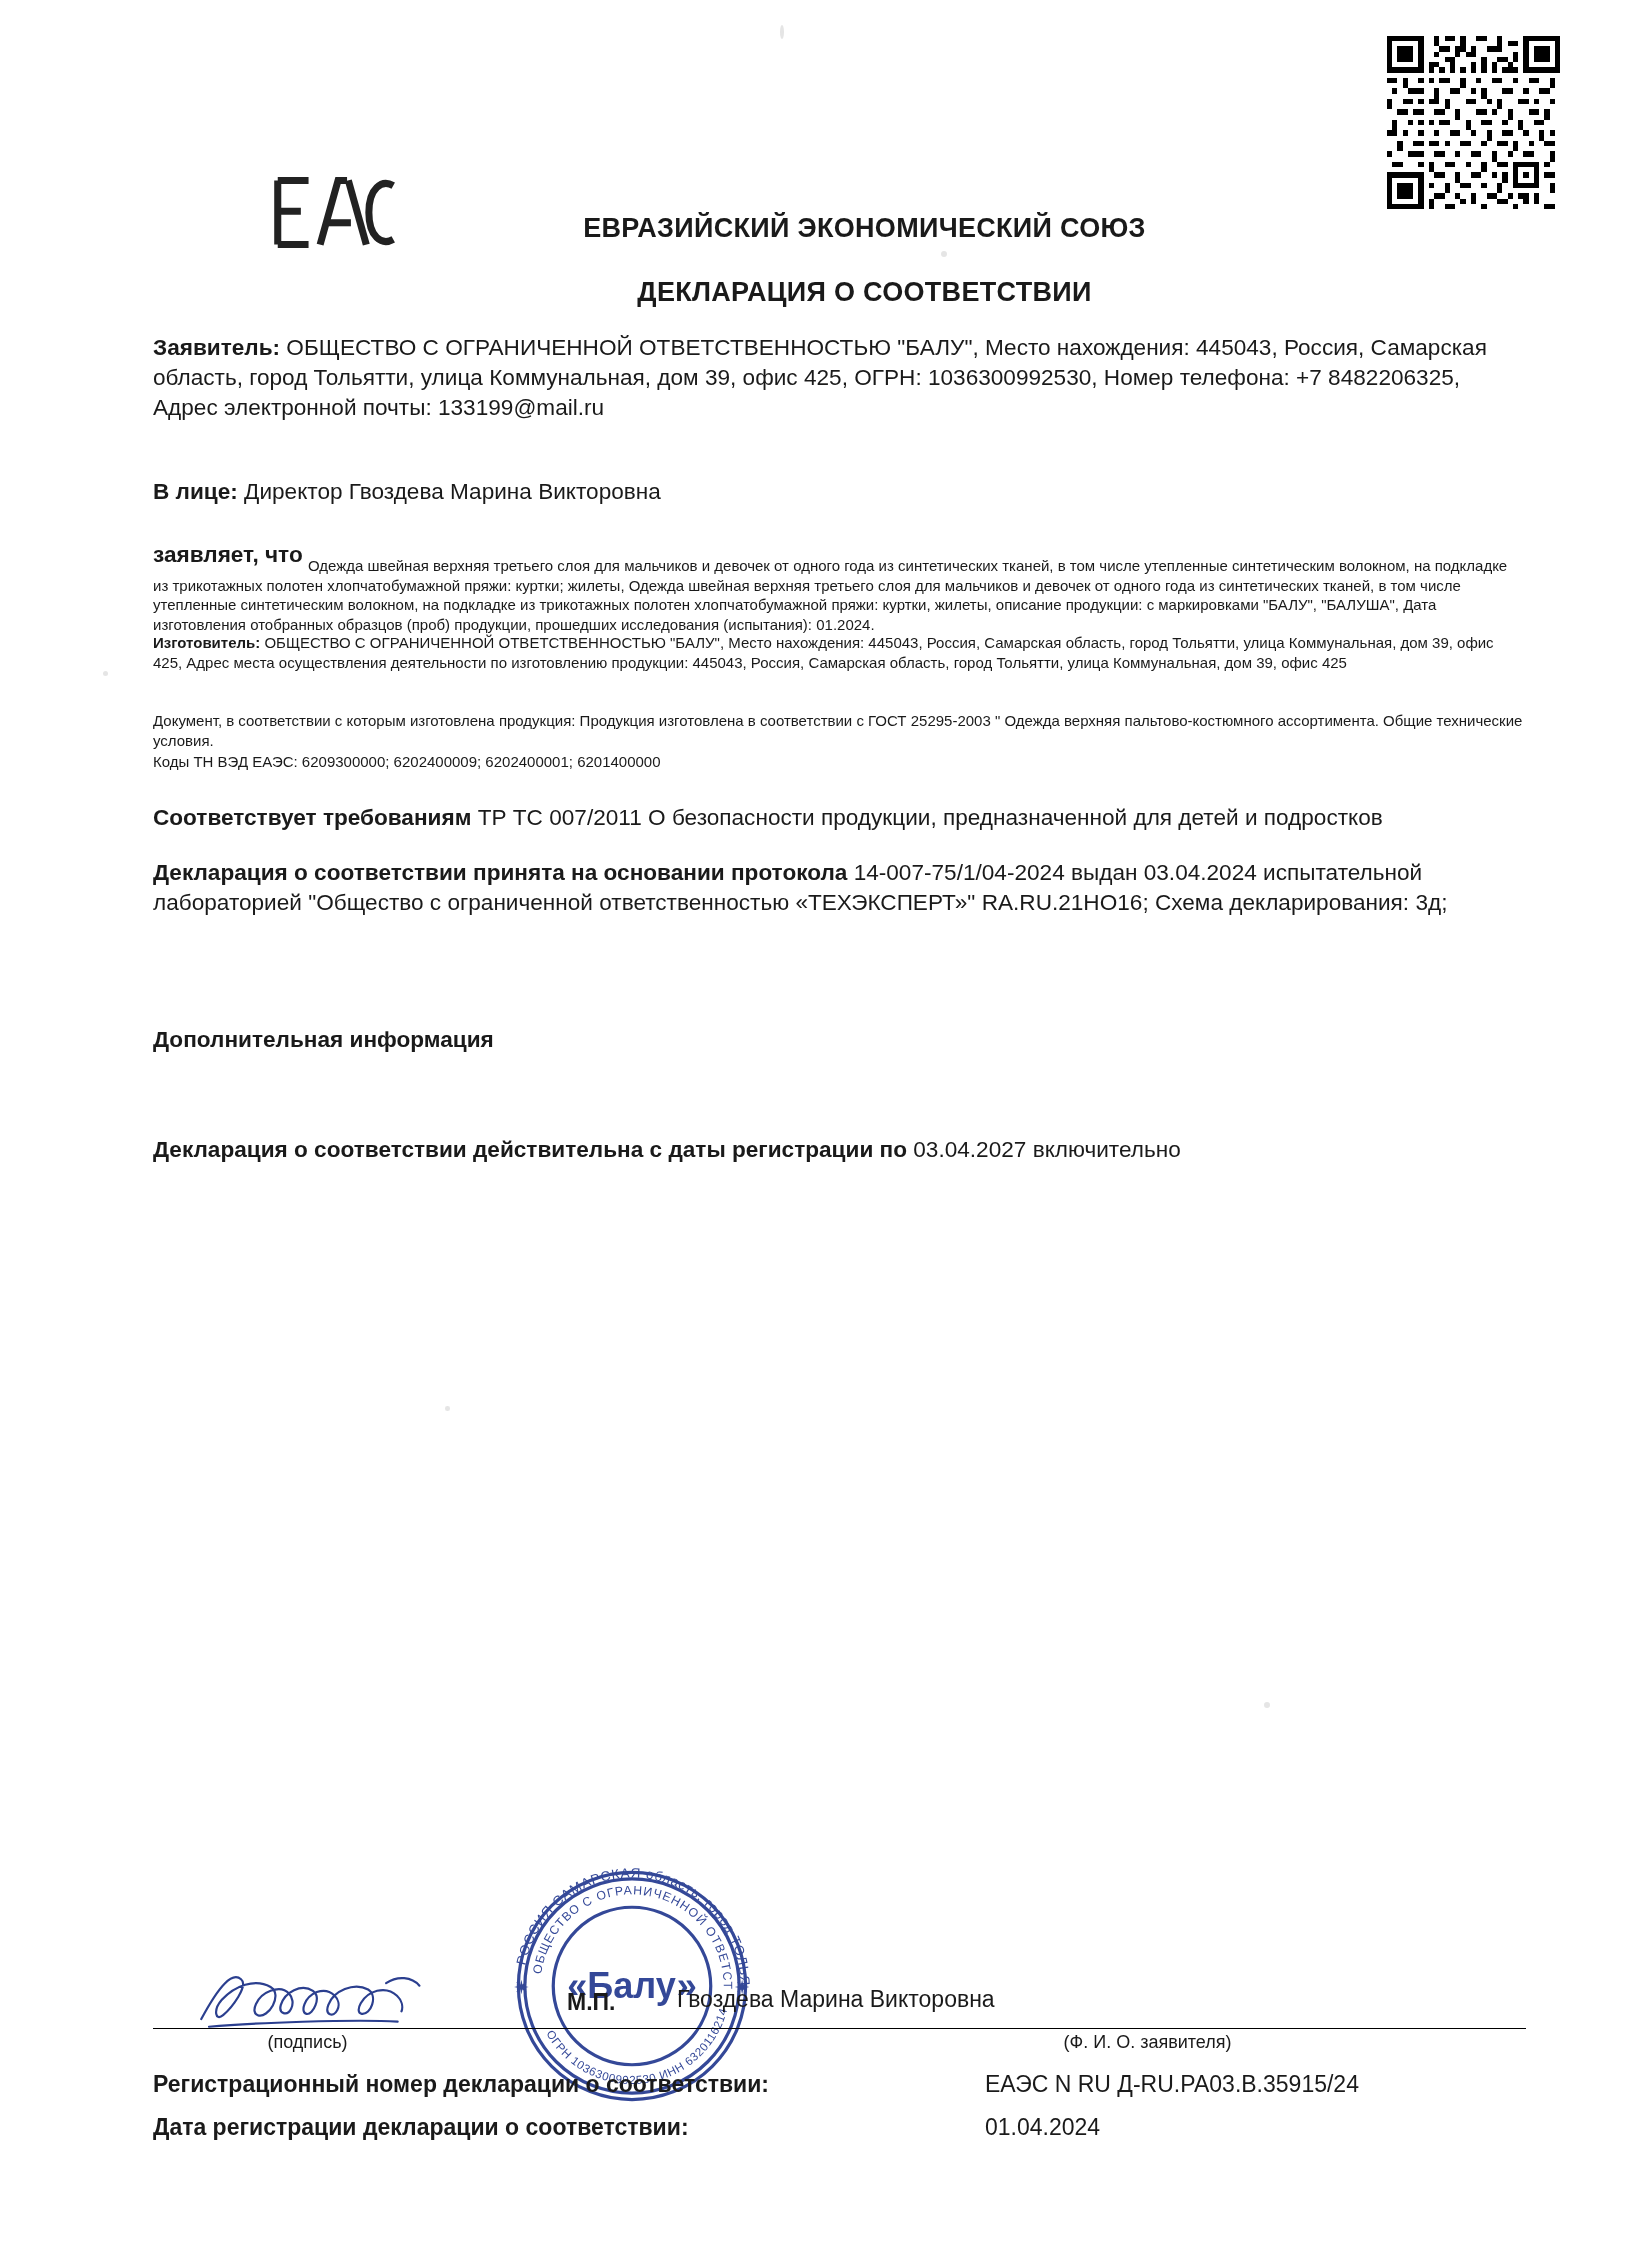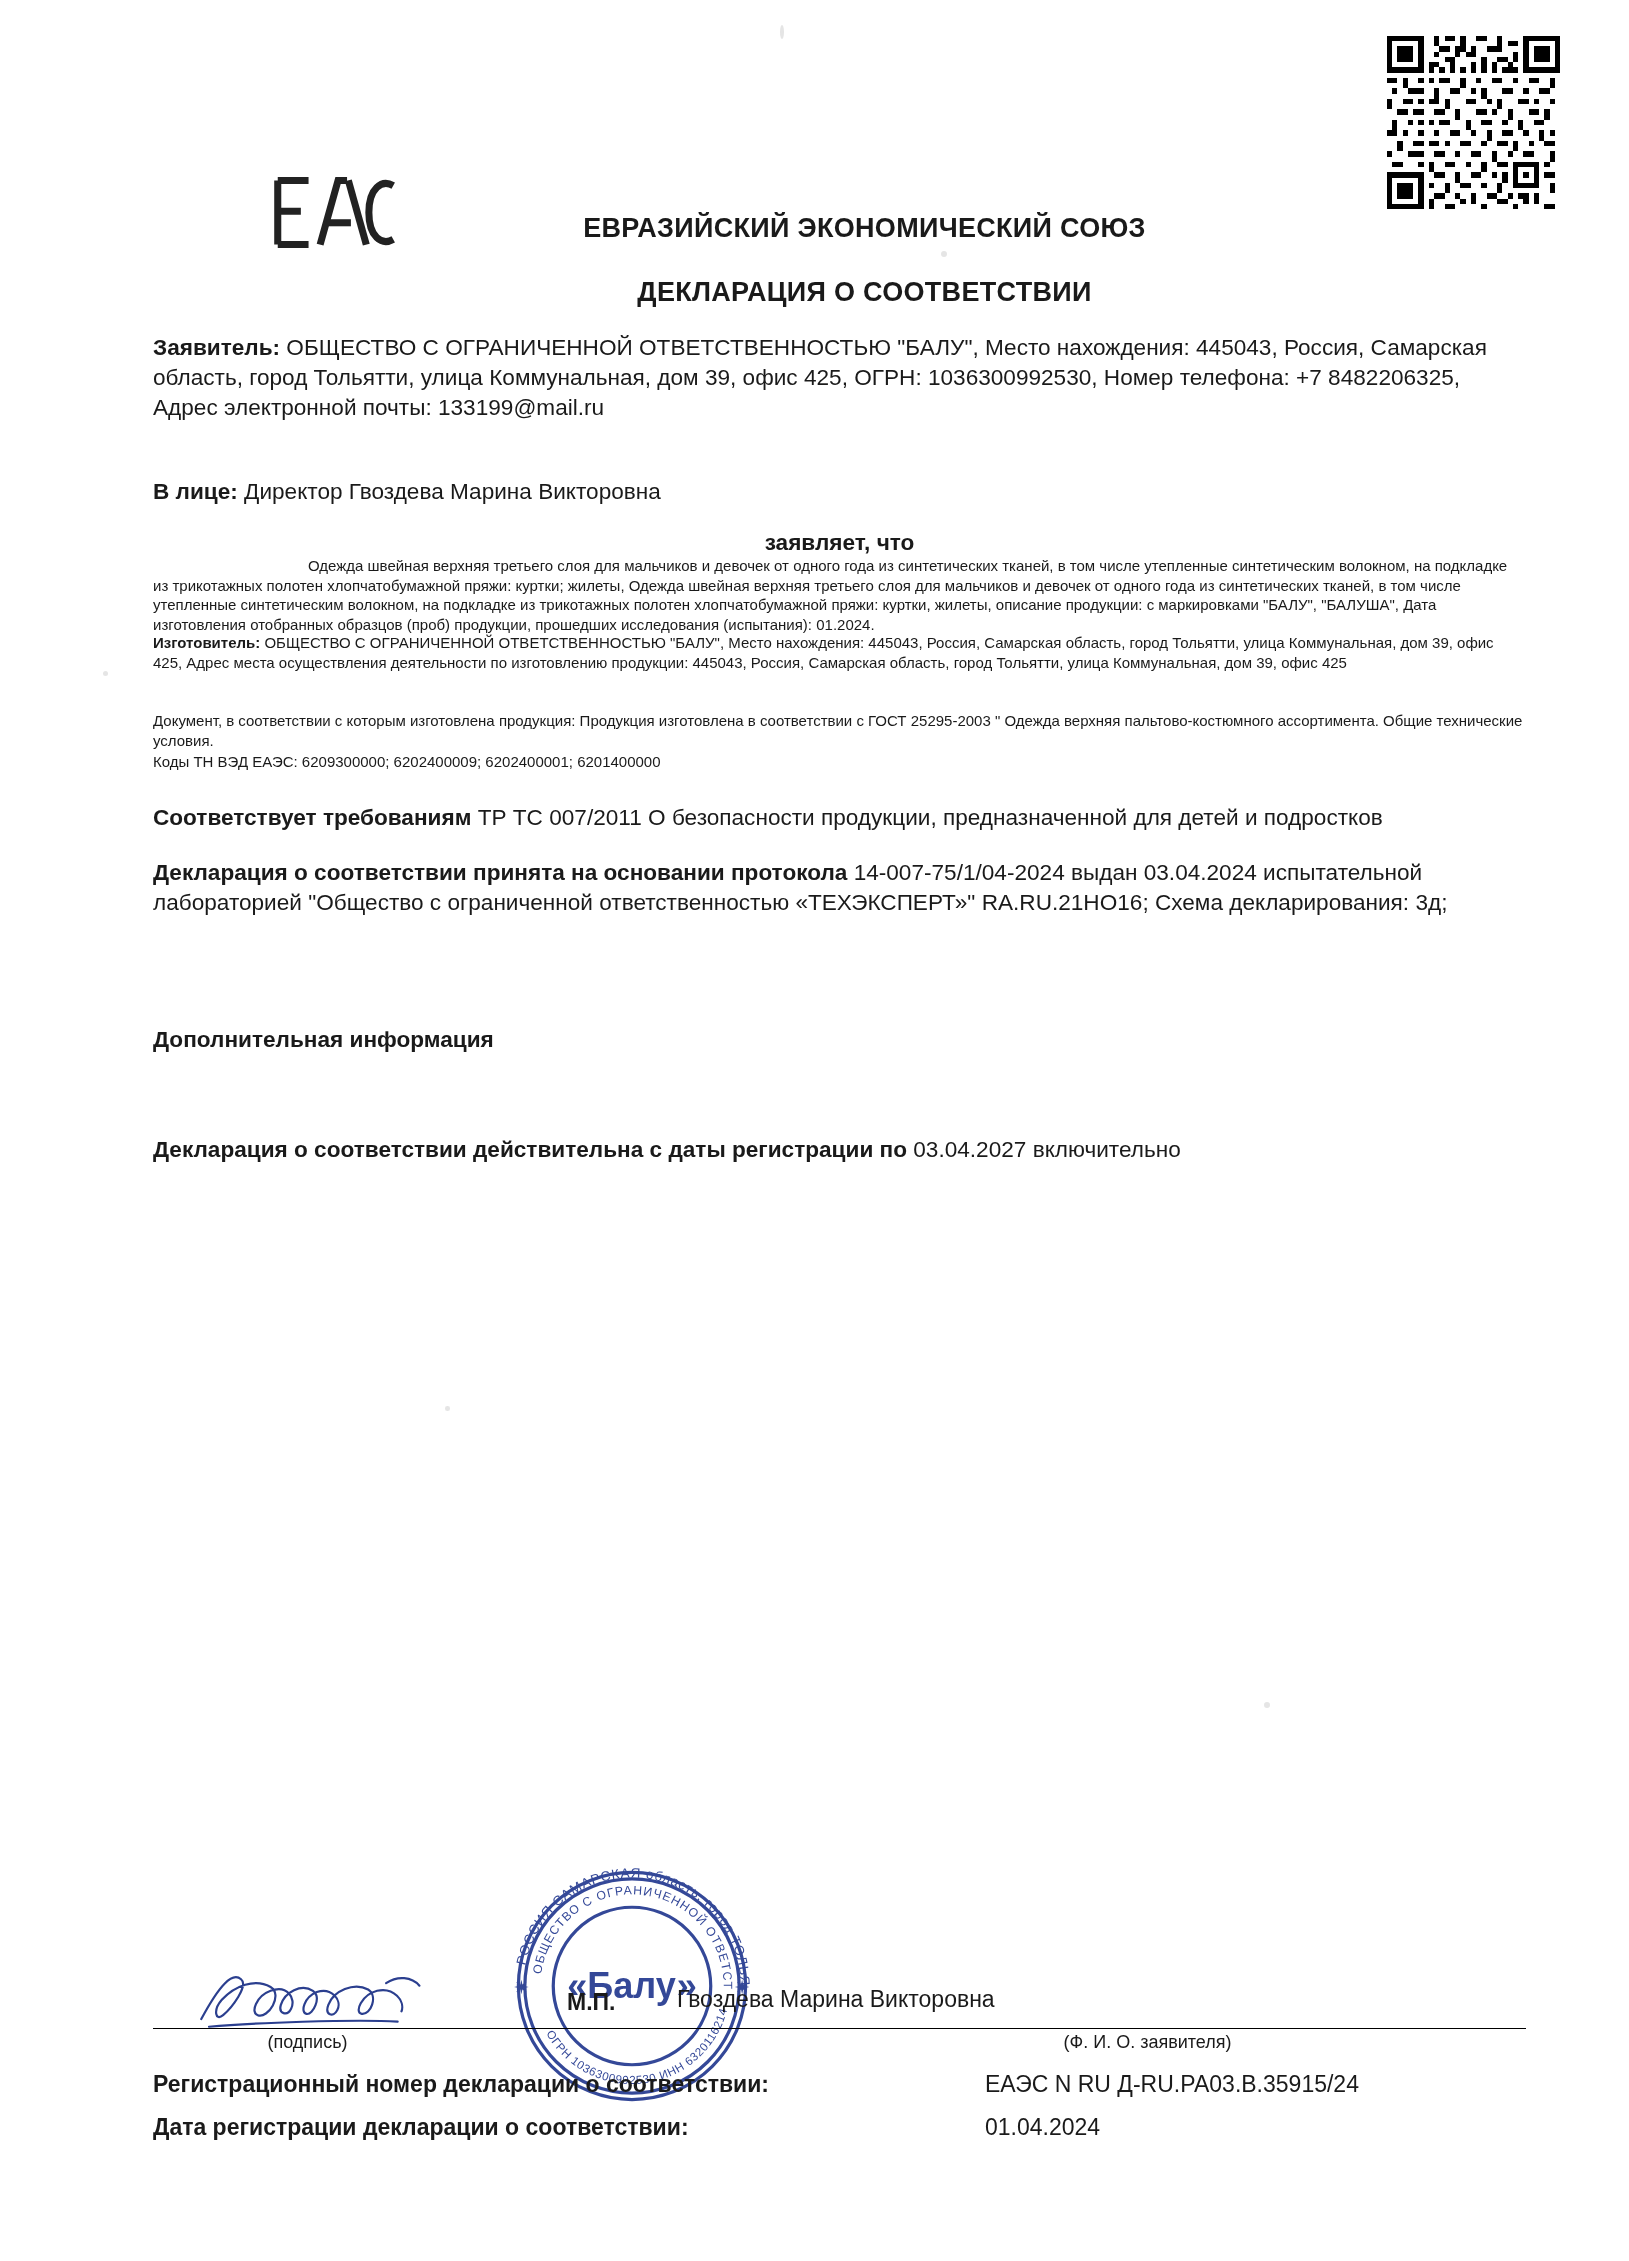--- a/index.html
+++ b/index.html
@@ -76,21 +76,21 @@
     width: 1373px;
     font-size: 15px;
     line-height: 1.3;
     text-align: left;
   }
   .small b { font-weight: bold; }
 
   .b-applicant { top: 333px; }
   .b-person    { top: 477px; }
 
-  .b-declares  { top: 528px; font-size: 22.6px; text-align: center; }
+  .b-declares  { top: 540px; font-size: 22.6px; }
   .b-declares .lead { font-weight: bold; font-size: 22.6px; }
 
   .s-declares-body { top: 556px; }
   .s-manufacturer  { top: 633px; }
   .s-document      { top: 711px; }
   .s-codes         { top: 752px; }
   .s-serial        { top: 773px; }
 
   .b-conform   { top: 803px; }
   .b-protocol  { top: 858px; }

